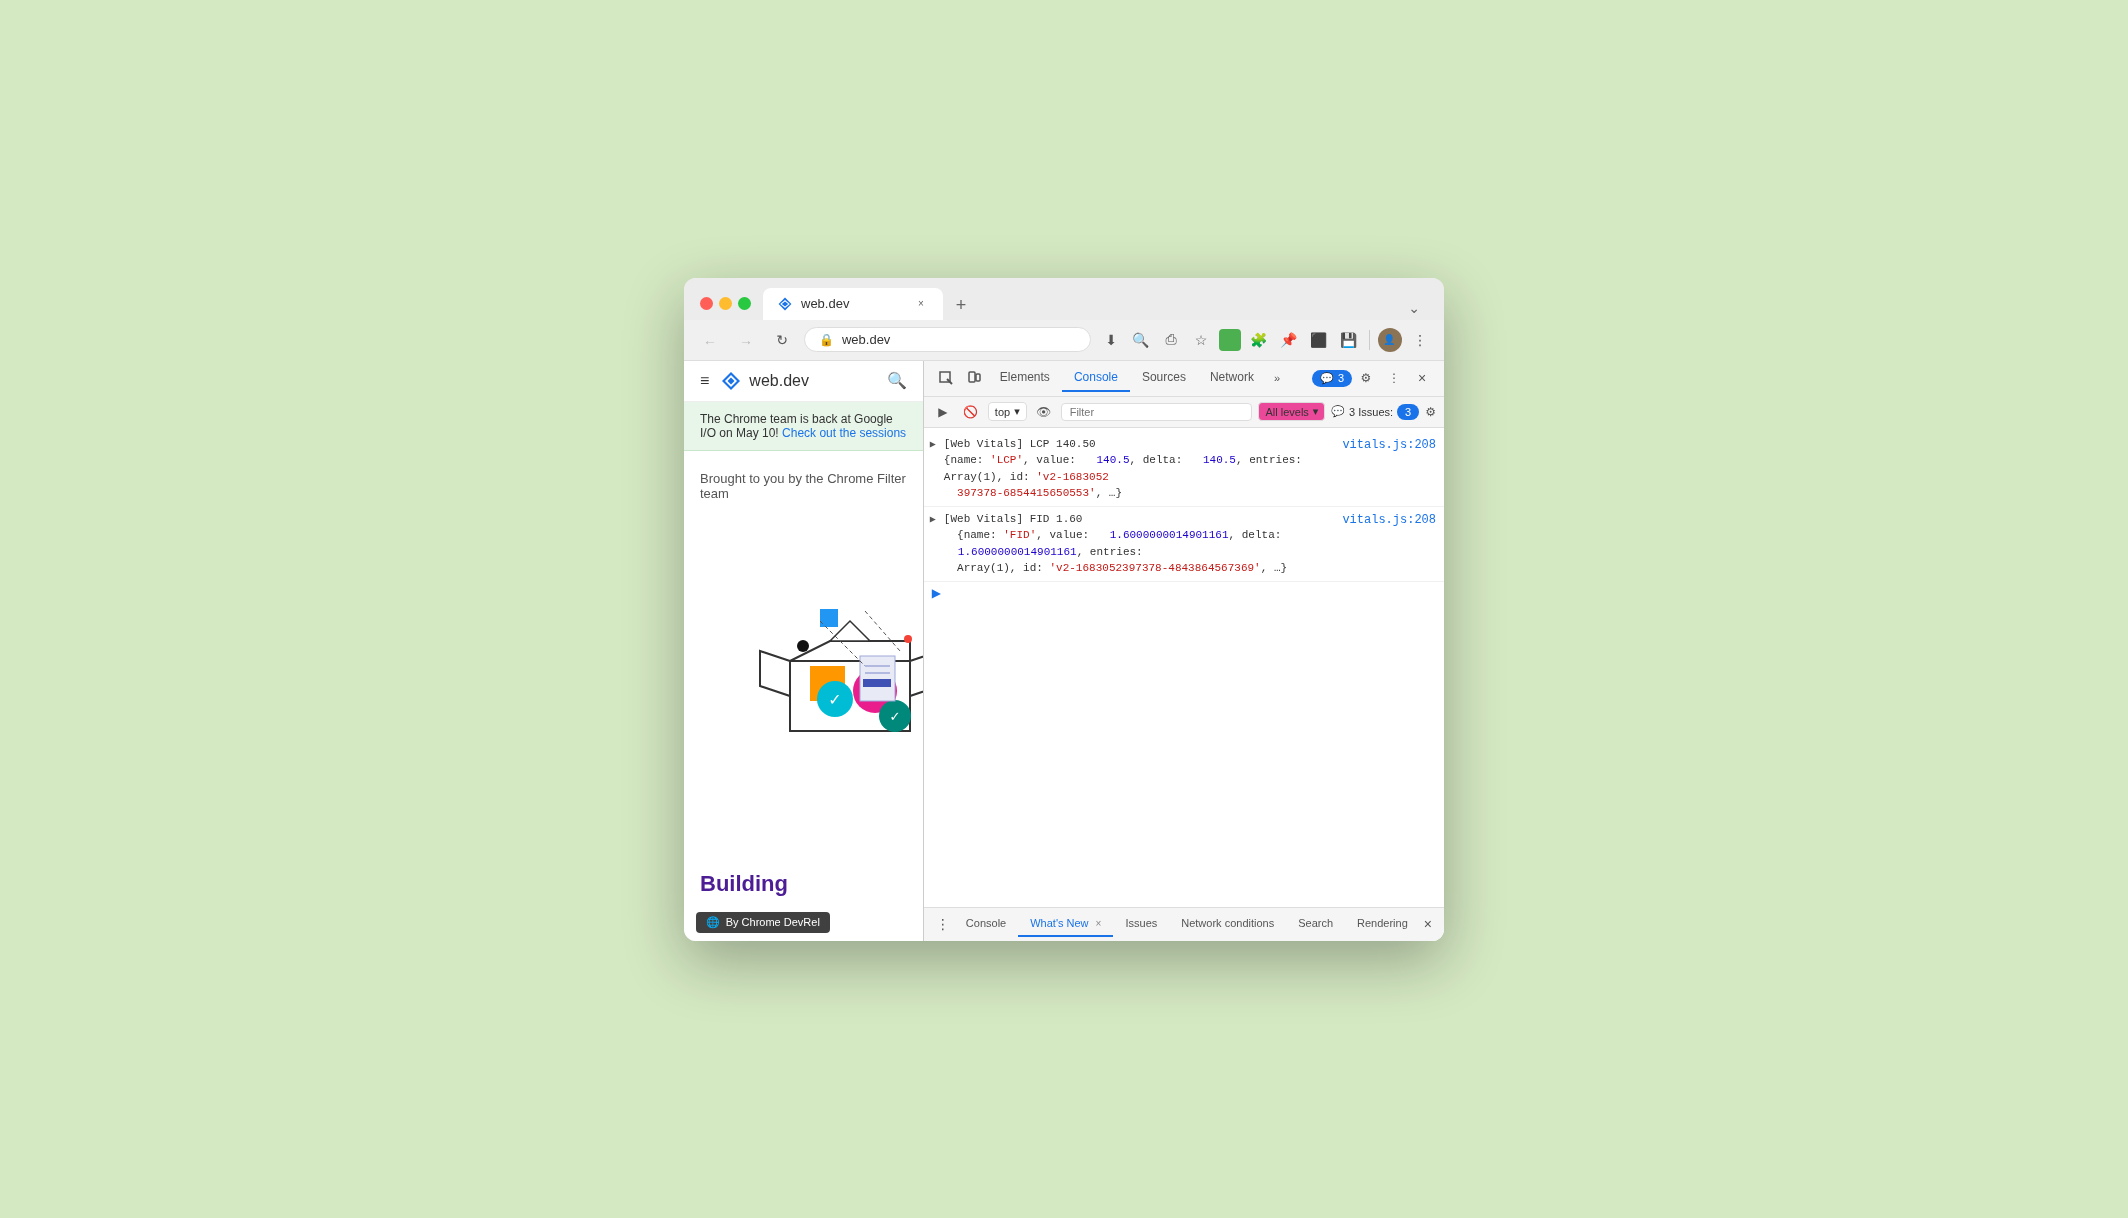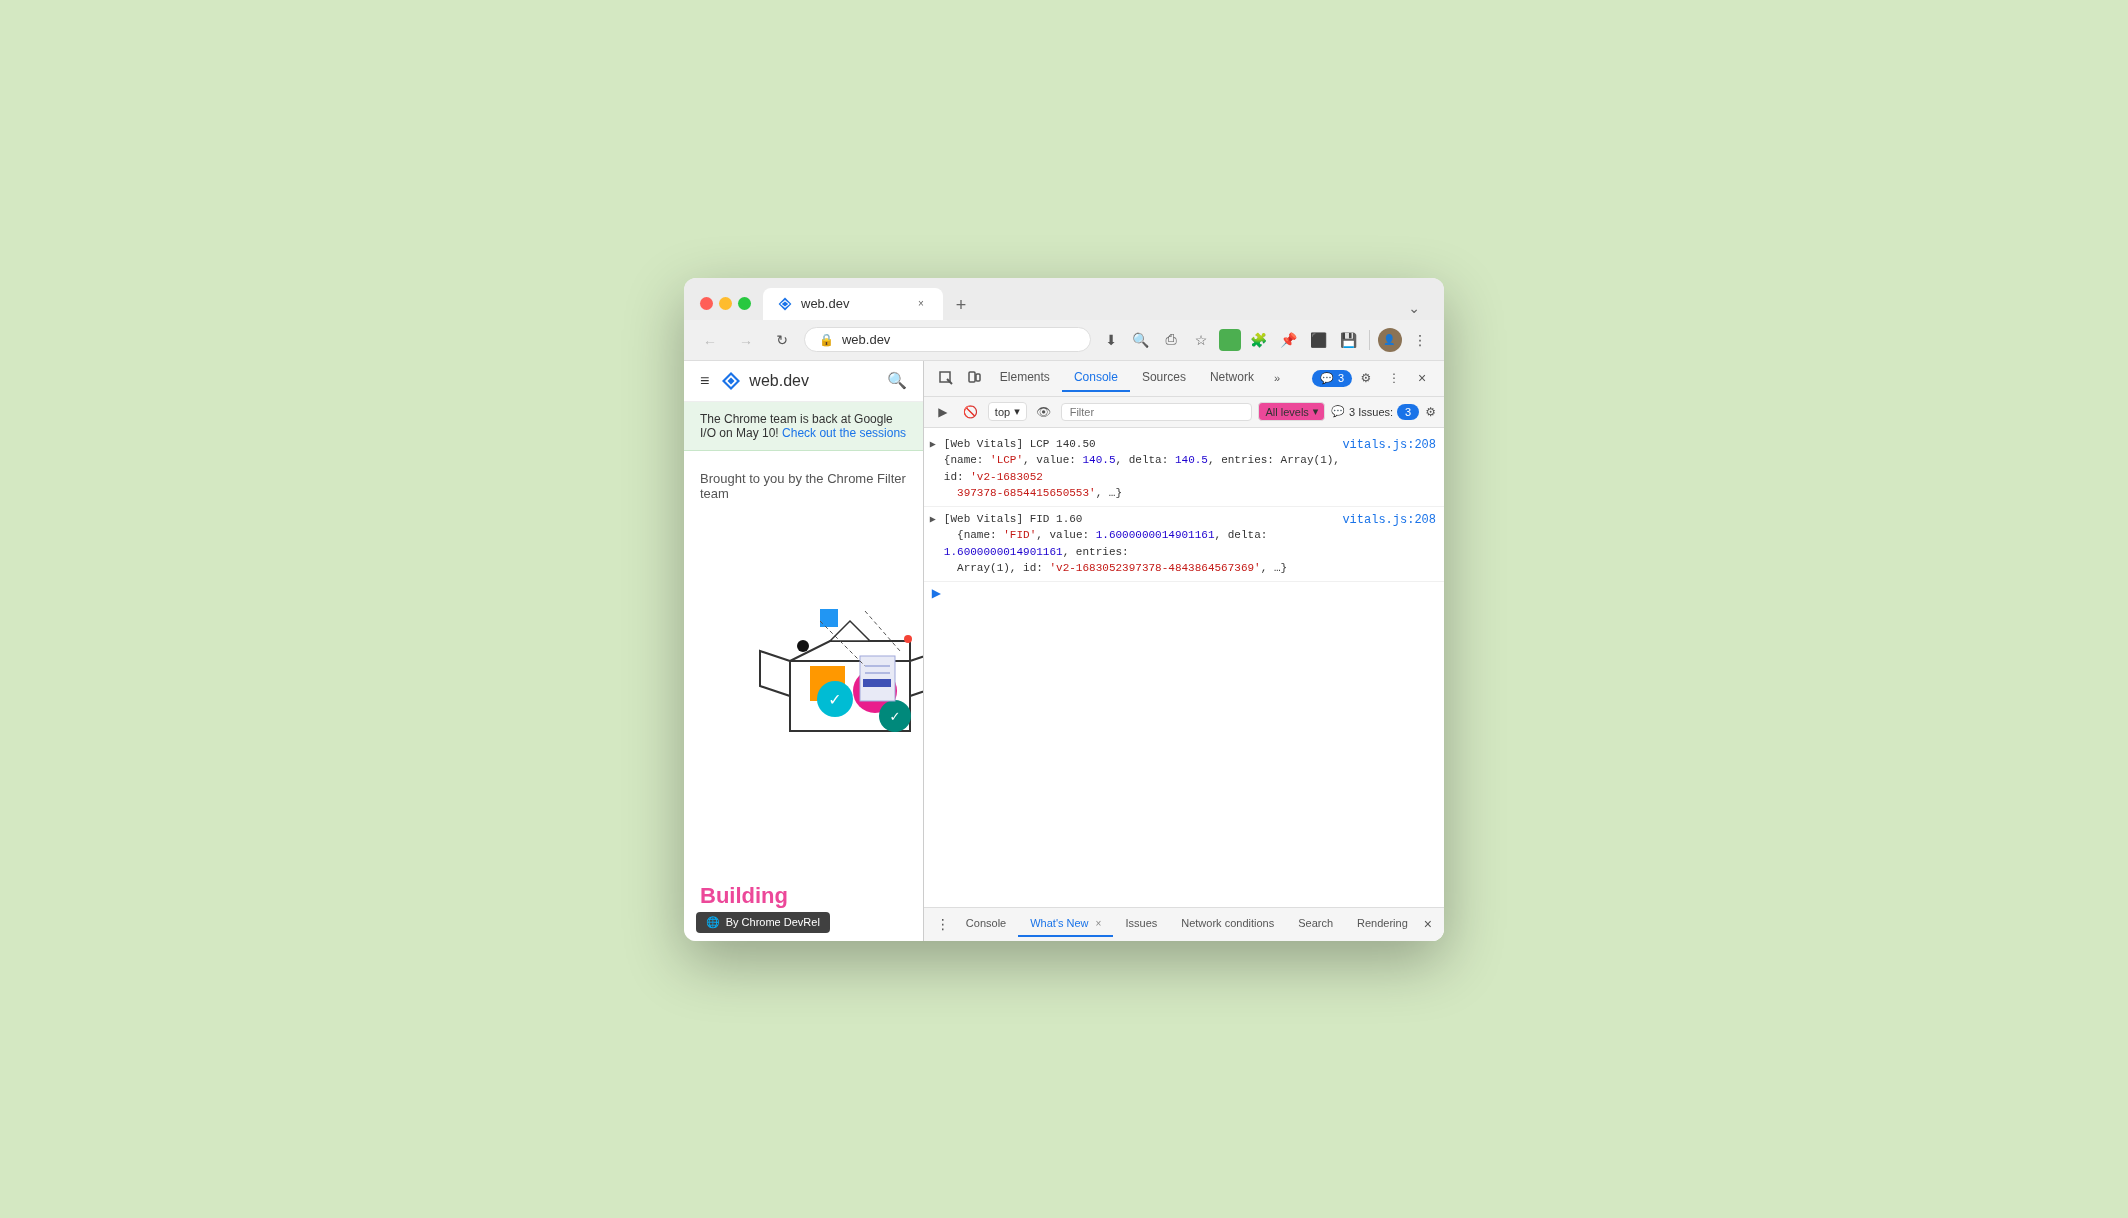--- a/index.html
+++ b/index.html
@@ -244,25 +244,25 @@
       color: #fff;
       border-radius: 4px;
       padding: 4px 10px;
       font-size: 11px;
       display: flex;
       align-items: center;
       gap: 6px;
     }
     .building-text {
       position: absolute;
-      bottom: 32px;
+      bottom: 44px;
       left: 16px;
       font-size: 22px;
       font-weight: 700;
-      color: #ec4899;
+      color: #4c1d95;
     }
     
     .devtools-panel {
       flex: 1;
       background: #ffffff;
       display: flex;
       flex-direction: column;
       font-size: 12px;
     }
     
@@ -427,21 +427,21 @@
     .console-entry .source-link {
       float: right;
       color: #1a73e8;
       font-size: 12px;
       cursor: pointer;
     }
     .console-entry .entry-header {
       color: #333;
     }
     .str-red { color: #c41a16; }
-    .num-blue { color: #1c00cf; }
+    .num-blue { color: #1c00cf; margin-left: 14px; }
     .key-black { color: #333; }
     .cursor-line {
       padding: 4px 8px;
       display: flex;
       align-items: center;
       gap: 6px;
       background: #fff;
     }
     .cursor-icon {
       color: #1a73e8;

